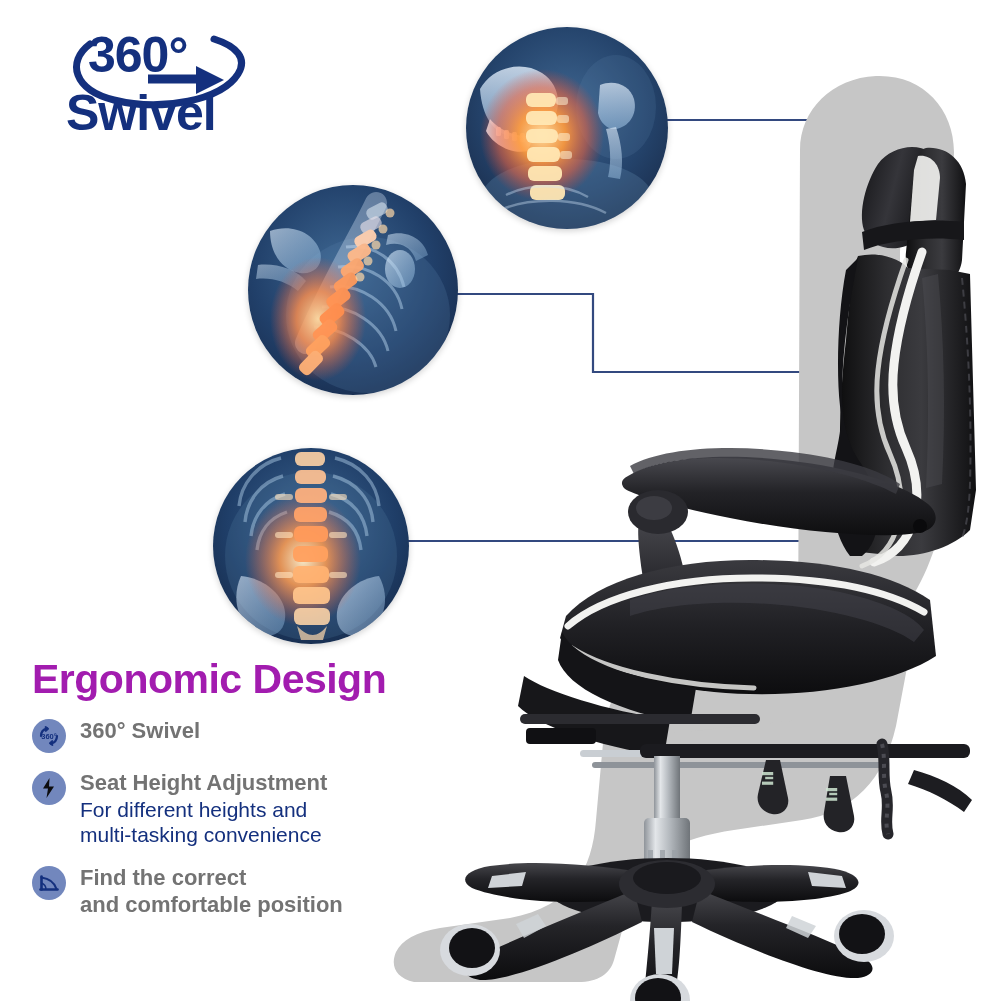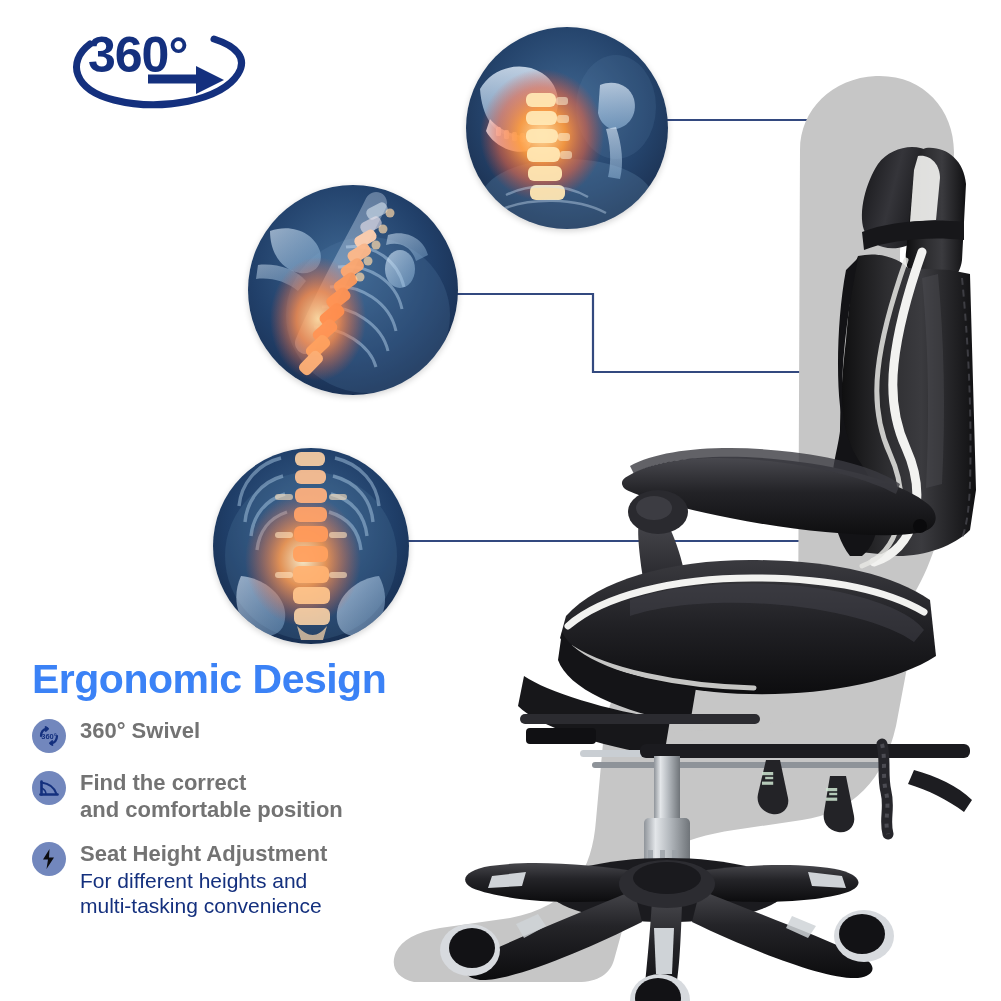--- a/index.html
+++ b/index.html
@@ -88,21 +88,21 @@
   #features {
     position: absolute;
     left: 32px;
     top: 658px;
     width: 400px;
   }
   #features h1 {
     margin: 0 0 16px 0;
     font-size: 41px;
     font-weight: bold;
-    color: #3b82f6;
+    color: #a21caf;
     line-height: 1.05;
     letter-spacing: -0.5px;
     white-space: nowrap;
   }
   .feature-row {
     display: flex;
     align-items: flex-start;
     margin-bottom: 16px;
   }
   .feature-icon {
@@ -141,20 +141,21 @@
 
   <div id="swivel-badge">
     <div class="arc-wrap">
       <svg width="210" height="92" viewBox="0 0 210 92">
         <path d="M38 22 C 14 40, 22 68, 62 78 C 110 90, 170 78, 186 52 C 196 36, 184 24, 162 17" fill="none" stroke="#14307e" stroke-width="7" stroke-linecap="round"></path>
         <path d="M96 57 L 150 57" fill="none" stroke="#14307e" stroke-width="9" stroke-linecap="butt"></path>
         <path d="M144 44 L 172 58 L 144 72 Z" fill="#14307e"></path>
       </svg>
     </div>
     <div class="badge-360">360°</div>
+    <div class="badge-swivel">Swivel</div>
   </div>
 
   <svg id="connectors" viewBox="0 0 1001 1001">
 
     <path d="M663 120 L 907 120 L 907 210" fill="none" stroke="#33497f" stroke-width="2.2"></path>
 
     <path d="M457 294 L 593 294 L 593 372 L 875 372" fill="none" stroke="#33497f" stroke-width="2.2"></path>
 
     <path d="M406 541 L 848 541" fill="none" stroke="#33497f" stroke-width="2.2"></path>
     <circle cx="907" cy="210" r="12" fill="#1b3faa"></circle>
@@ -629,39 +630,39 @@
         </svg>
       </div>
       <div class="feature-text">
         <div class="feature-title">360° Swivel</div>
       </div>
     </div>
 
     <div class="feature-row">
       <div class="feature-icon">
         <svg width="24" height="24" viewBox="0 0 24 24">
+          <path d="M12.5 2 L6 12.5 L11 12.5 L9.5 22 L17 10.5 L12 10.5 Z" fill="#0d0d10"></path>
+        </svg>
+      </div>
+      <div class="feature-text">
+        <div class="feature-title">Seat Height Adjustment</div>
+        <div class="feature-sub">For different heights and
+multi-tasking convenience</div>
+      </div>
+    </div>
+
+    <div class="feature-row">
+      <div class="feature-icon">
+        <svg width="24" height="24" viewBox="0 0 24 24">
           <path d="M3.5 18.5 L20.5 18.5" stroke="#14307e" stroke-width="2.6" stroke-linecap="round"></path>
           <path d="M4.5 18.5 L4.5 5.5" stroke="#14307e" stroke-width="2.6" stroke-linecap="round"></path>
           <path d="M4.5 6.5 C 12 7.5, 17.5 12, 19.5 18" fill="none" stroke="#14307e" stroke-width="2.1" stroke-linecap="round"></path>
           <path d="M9 18.5 A 7 7 0 0 0 4.5 12" fill="none" stroke="#14307e" stroke-width="1.5"></path>
         </svg>
       </div>
       <div class="feature-text">
         <div class="feature-title">Find the correct
 and comfortable position</div>
       </div>
     </div>
-
-    <div class="feature-row">
-      <div class="feature-icon">
-        <svg width="24" height="24" viewBox="0 0 24 24">
-          <path d="M12.5 2 L6 12.5 L11 12.5 L9.5 22 L17 10.5 L12 10.5 Z" fill="#0d0d10"></path>
-        </svg>
-      </div>
-      <div class="feature-text">
-        <div class="feature-title">Seat Height Adjustment</div>
-        <div class="feature-sub">For different heights and
-multi-tasking convenience</div>
-      </div>
-    </div>
   </div>
 
 </div>
 
 </body></html>

